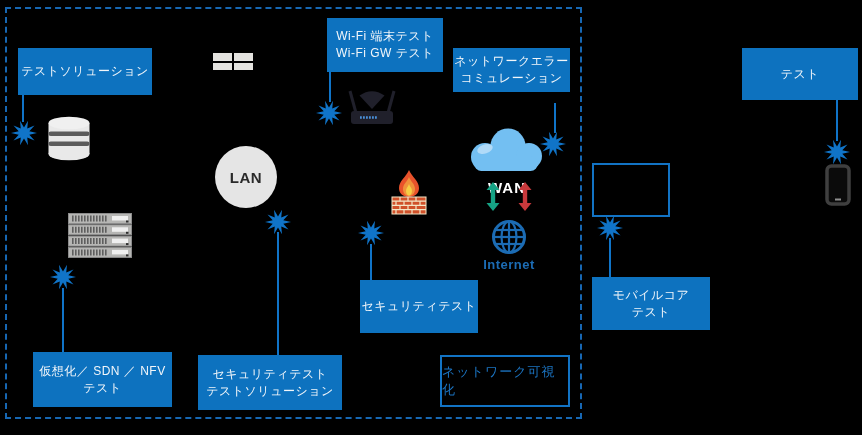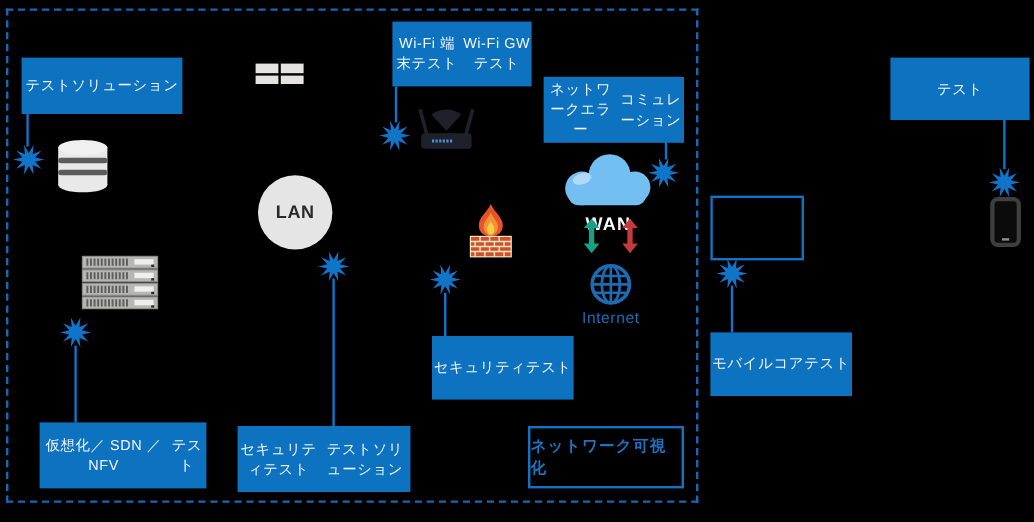--- a/index.html
+++ b/index.html
@@ -7,44 +7,44 @@
     position:relative;width:862px;height:435px;background:#000;overflow:hidden;
     font-family:"Liberation Sans","DejaVu Sans",sans-serif;
   }
   .abs{position:absolute;}
   .dashed-frame{
     border:2px dashed #1767b2;
     left:5px;top:7px;width:573px;height:408px;
   }
   .box{
     background:#0d72bf;color:#f2f6fa;
-    display:flex;flex-direction:row;justify-content:center;align-items:center;
+    display:flex;flex-direction:column;justify-content:center;align-items:center;
     text-align:center;font-size:12px;line-height:17px;letter-spacing:.5px;
   }
   .box-outline{
     border:2px solid #1273c4;background:transparent;color:#1b74c2;
     display:flex;justify-content:center;align-items:center;
-    font-size:13px;font-weight:bold;letter-spacing:1px;
+    font-size:13px;font-weight:normal;letter-spacing:1px;
   }
   .line{width:2px;background:#1074c8;}
   .burst{
     width:26px;height:26px;background:#1074c8;
     clip-path:polygon(100% 50%,70.4% 56.8%,90.4% 79.3%,62.5% 67.5%,65.4% 97.5%,50% 71.4%,34.6% 97.5%,37.5% 67.5%,9.6% 79.3%,29.6% 56.8%,0% 50%,29.6% 43.2%,9.6% 20.7%,37.5% 32.5%,34.6% 2.5%,50% 28.6%,65.4% 2.5%,62.5% 32.5%,90.4% 20.7%,70.4% 43.2%);
   }
   .lan-circle{
     width:62px;height:62px;border-radius:50%;background:#e5e5e5;
     display:flex;align-items:center;justify-content:center;
     color:#2a2a2a;font-weight:bold;font-size:15px;letter-spacing:.5px;
   }
   .wan-text{
     left:0;right:0;top:17px;text-align:center;color:#fff;
     font-weight:bold;font-size:15px;letter-spacing:1px;margin-top:36px;
   }
   .internet-text{
-    text-align:center;color:#1c6cb4;font-weight:normal;font-size:13px;letter-spacing:.5px;
+    text-align:center;color:#1c6cb4;font-weight:bold;font-size:13px;letter-spacing:.5px;
   }
   .monitor-outline{border:2px solid #1273c4;background:transparent;}
   .tile{position:absolute;background:#e4e3df;width:19px;height:7.5px;}
 </style>
 </head>
 <body>
 
 <div id="canvas">
 
   <div class="abs dashed-frame"></div>
@@ -67,21 +67,21 @@
   <div class="abs burst" style="left:358px;top:220px"></div>
   <div class="abs burst" style="left:597px;top:215px"></div>
 
   <div class="abs box" style="left:18px;top:48px;width:134px;height:47px">
     <span>テストソリューション</span>
   </div>
   <div class="abs box" style="left:327px;top:18px;width:116px;height:54px">
     <span>Wi-Fi 端末テスト</span>
     <span>Wi-Fi GW テスト</span>
   </div>
-  <div class="abs box" style="left:453px;top:64px;width:117px;height:55px">
+  <div class="abs box" style="left:453px;top:48px;width:117px;height:44px">
     <span>ネットワークエラー</span>
     <span>コミュレーション</span>
   </div>
   <div class="abs box" style="left:742px;top:48px;width:116px;height:52px">
     <span>テスト</span>
   </div>
   <div class="abs box" style="left:33px;top:352px;width:139px;height:55px">
     <span>仮想化／ SDN ／ NFV</span>
     <span>テスト</span>
   </div>

